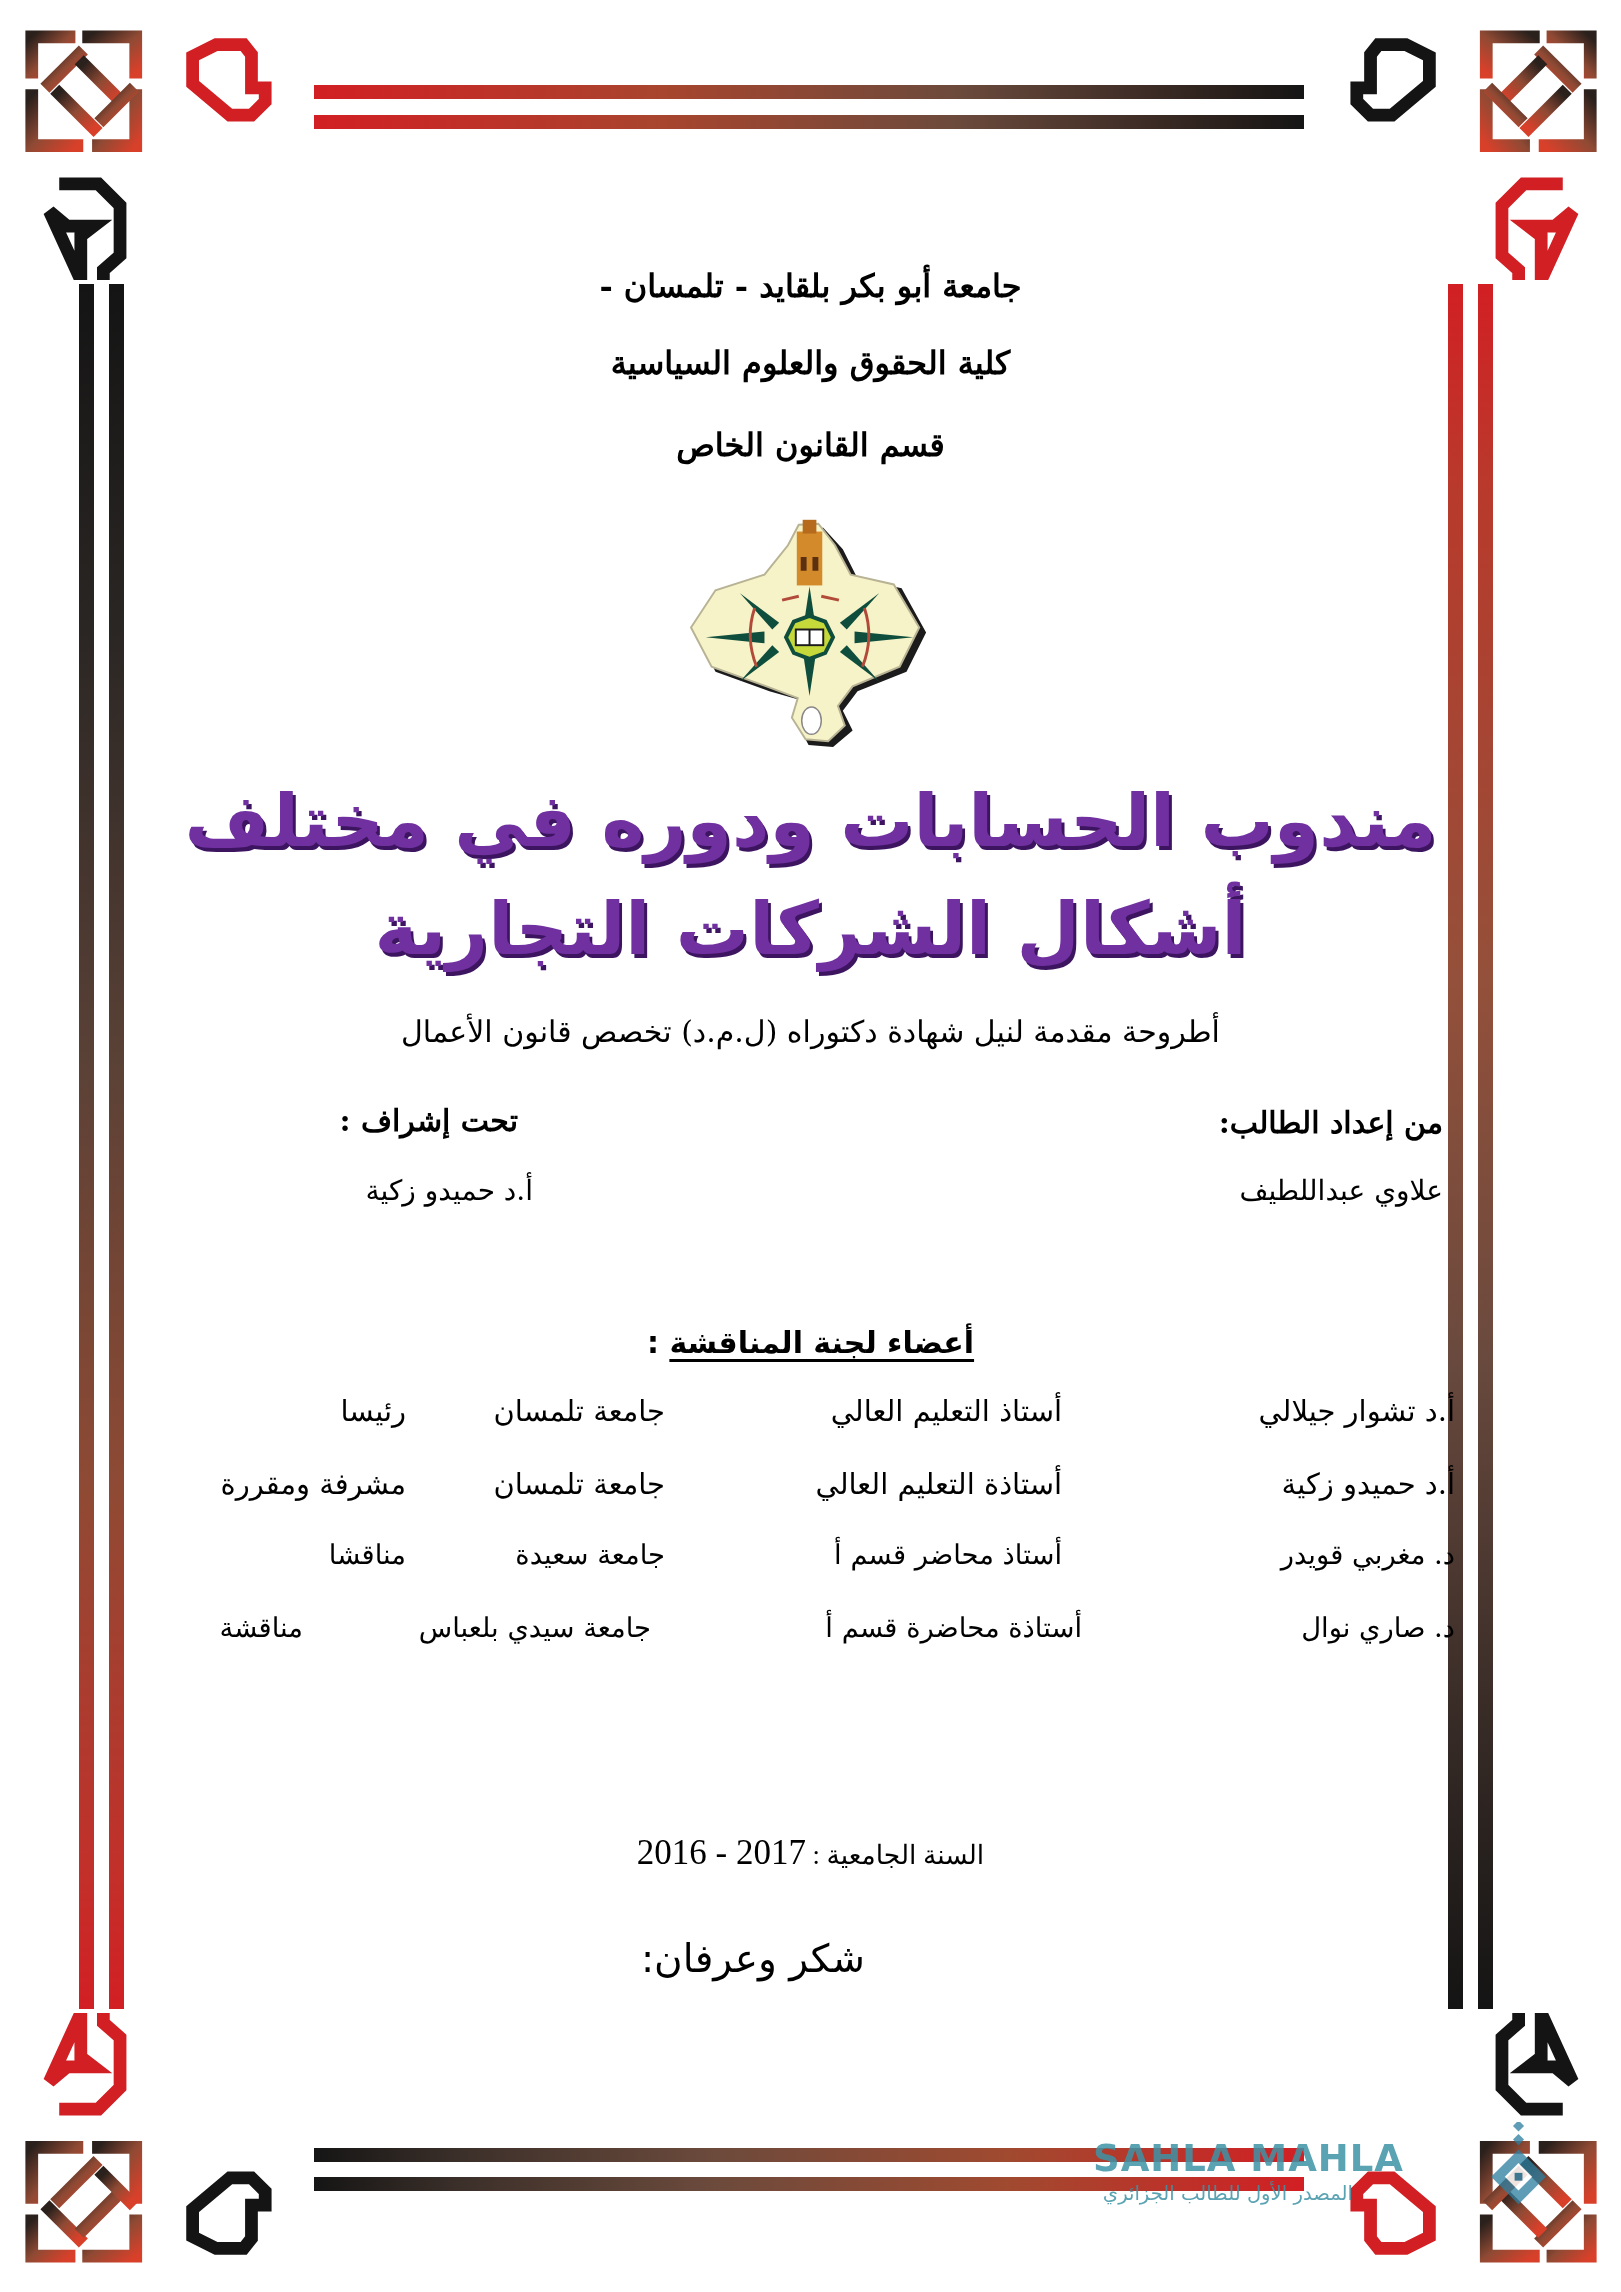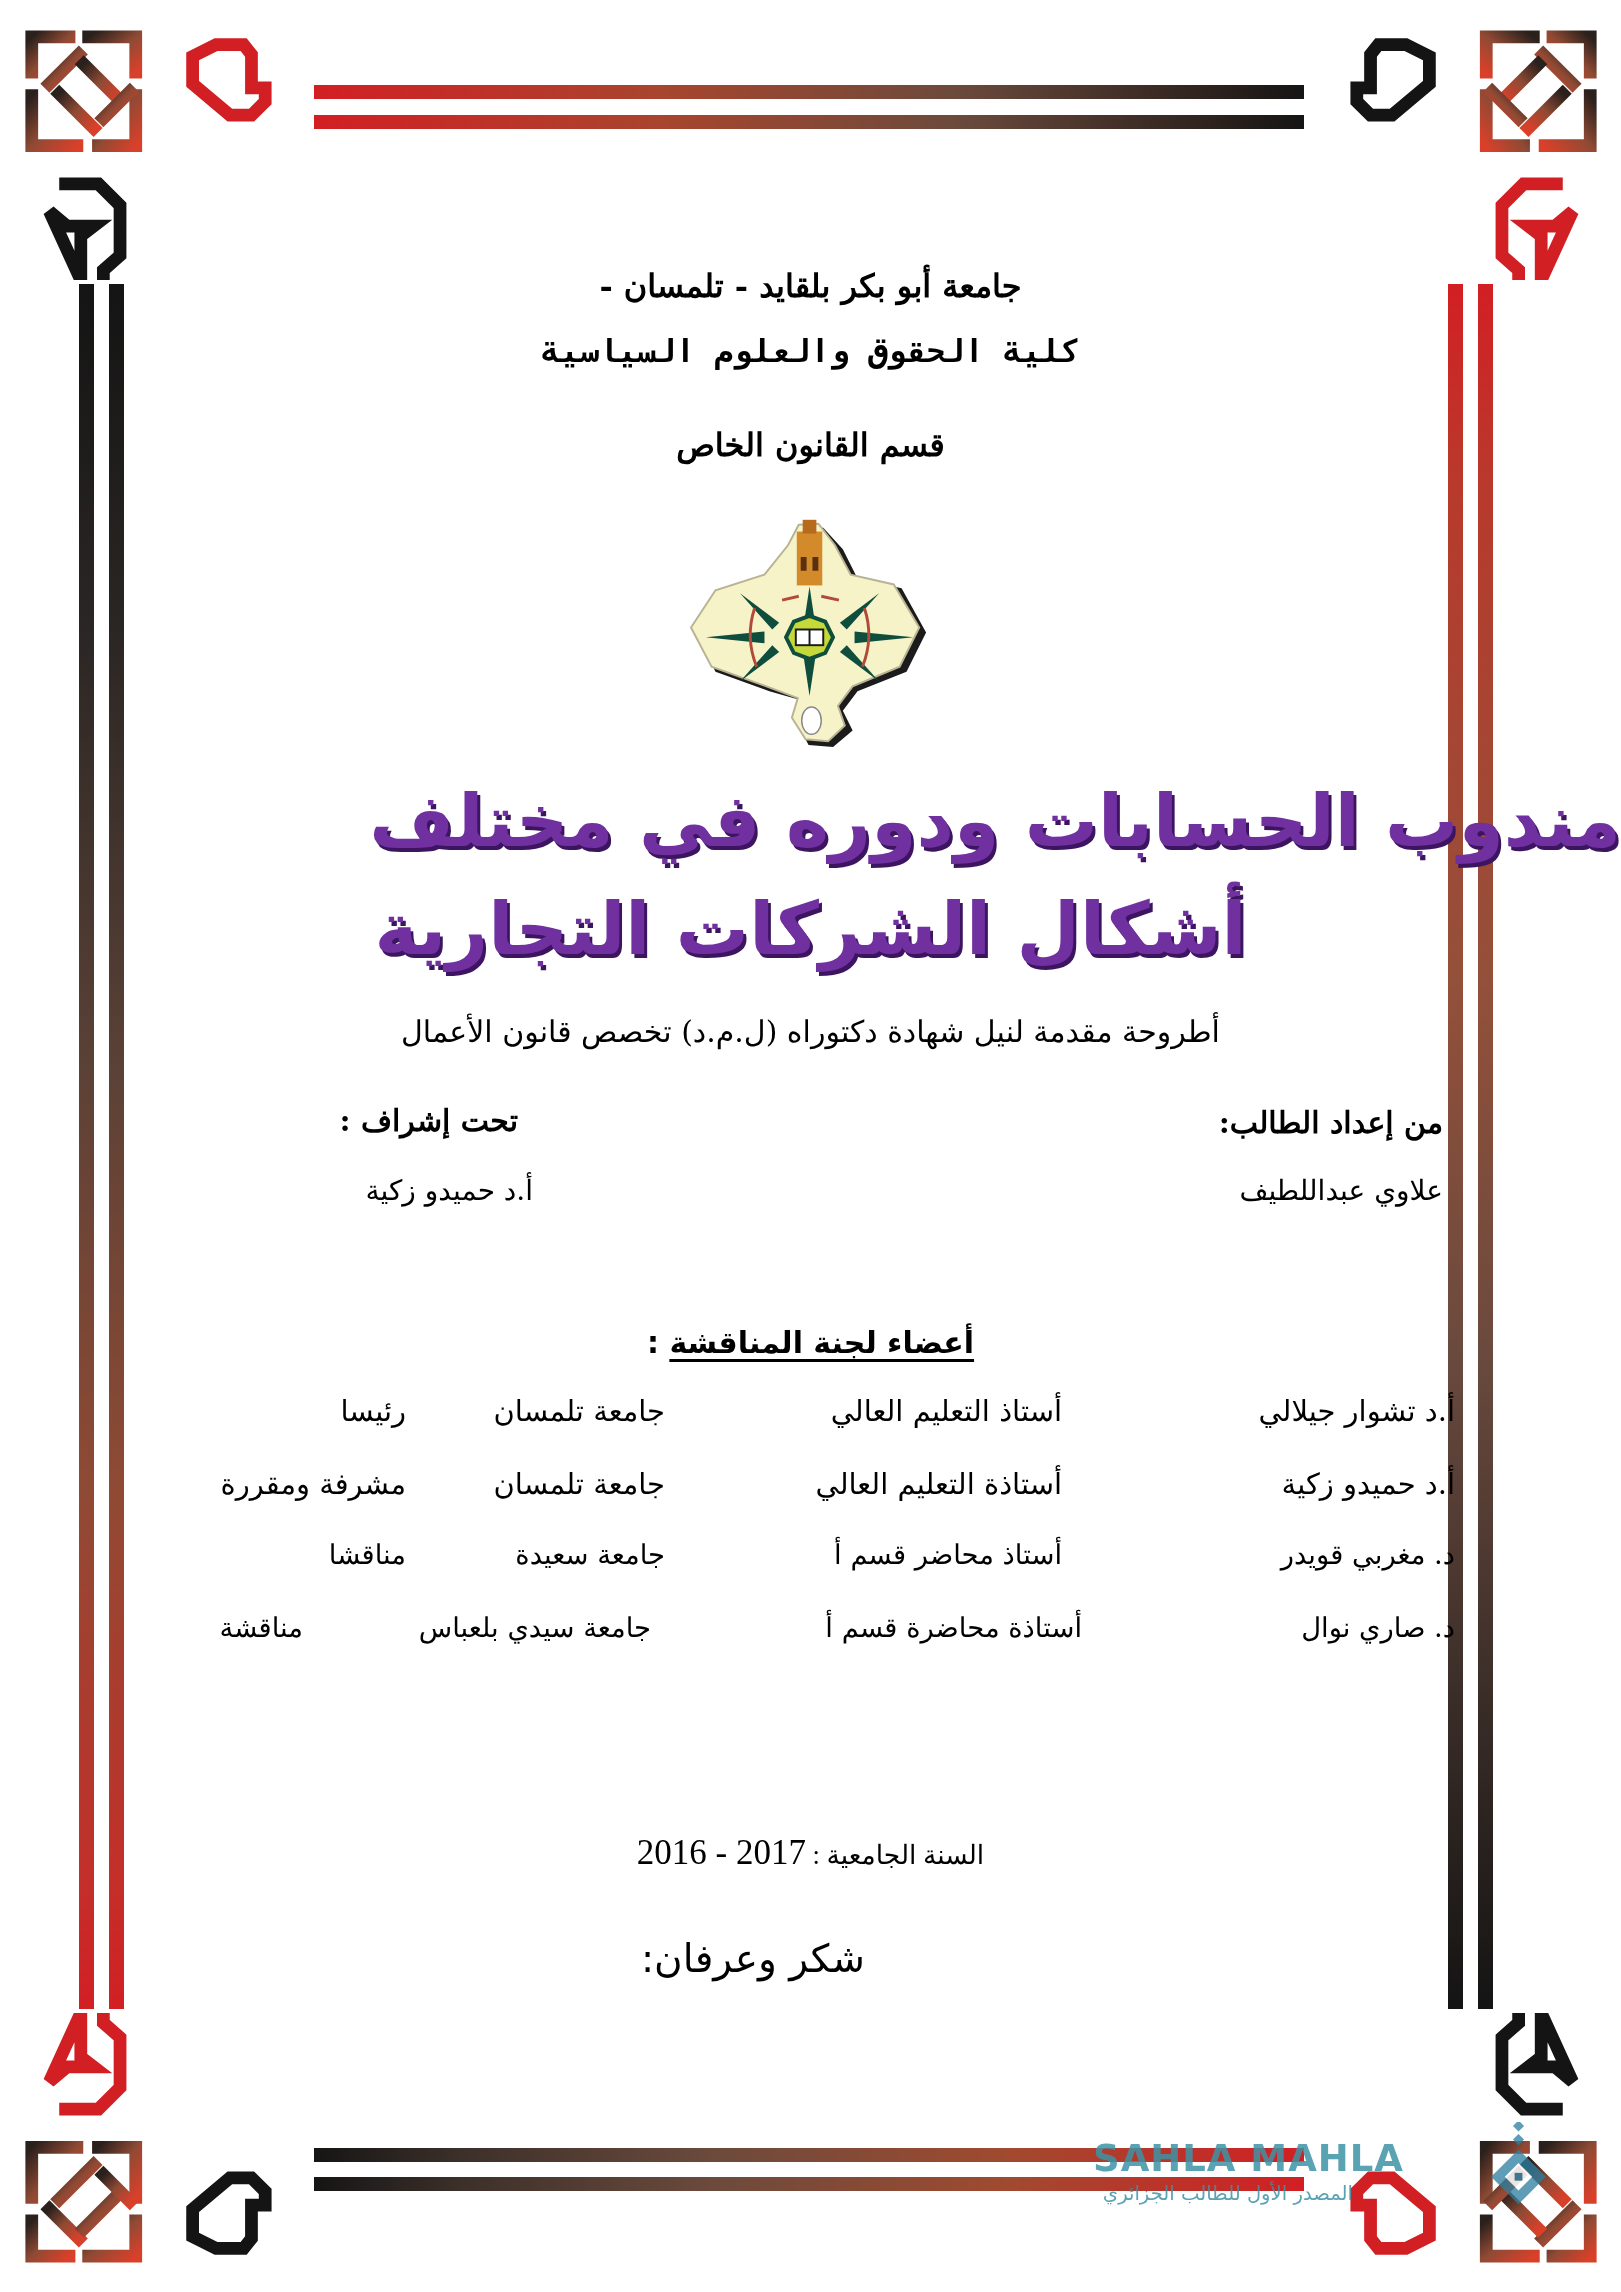--- a/index.html
+++ b/index.html
@@ -24,27 +24,27 @@
     .corner { position: absolute; width: 255px; height: 255px; }
     .corner svg { width: 100%; height: 100%; display: block; }
     .corner.tl { left: 19.6px; top: 24.5px; }
     .corner.tr { left: 1347px; top: 24.5px; transform: scaleX(-1); }
     .corner.bl { left: 19.6px; top: 2013px; transform: scaleY(-1); }
     .corner.br { left: 1347px; top: 2013px; transform: scale(-1,-1); }
 
     
     .hdr { position: absolute; left: 0; width: 1621px; text-align: center; direction: rtl; font-weight: bold; font-size: 32px; font-family: "DejaVu Serif", serif; }
     .hdr.l1 { top: 267px; }
-    .hdr.l2 { top: 332px; font-family: Liberation Mono, monospace; }
+    .hdr.l2 { top: 344px; }
     .hdr.l3 { top: 426px; }
 
     .logo { position: absolute; left: 686px; top: 510px; width: 250px; height: 240px; }
 
     .title { position: absolute; left: 0; width: 1621px; text-align: center; direction: rtl; color: #7030a0; font-family: "DejaVu Sans", sans-serif; font-weight: bold; font-size: 73px; line-height: 1.0; text-shadow: 2.9px 3.9px 0 #3c1460; letter-spacing: 1px; }
-    .title.l1 { top: 784px; text-align: right; }
+    .title.l1 { top: 784px; }
     .title.l2 { top: 892px; }
 
     .subtitle { position: absolute; left: 0; width: 1621px; text-align: center; direction: rtl; font-size: 30px; top: 1014px; }
 
     .lbl { position: absolute; direction: rtl; font-weight: bold; font-size: 30px; }
     .val { position: absolute; direction: rtl; font-size: 28px; }
     .student-label { right: 178px; top: 1105px; }
     .student-name { right: 178px; top: 1174px; margin-left: 24px; }
     .supervisor-label { right: 1103px; top: 1103px; }
     .supervisor-name { right: 1088px; top: 1174px; }

